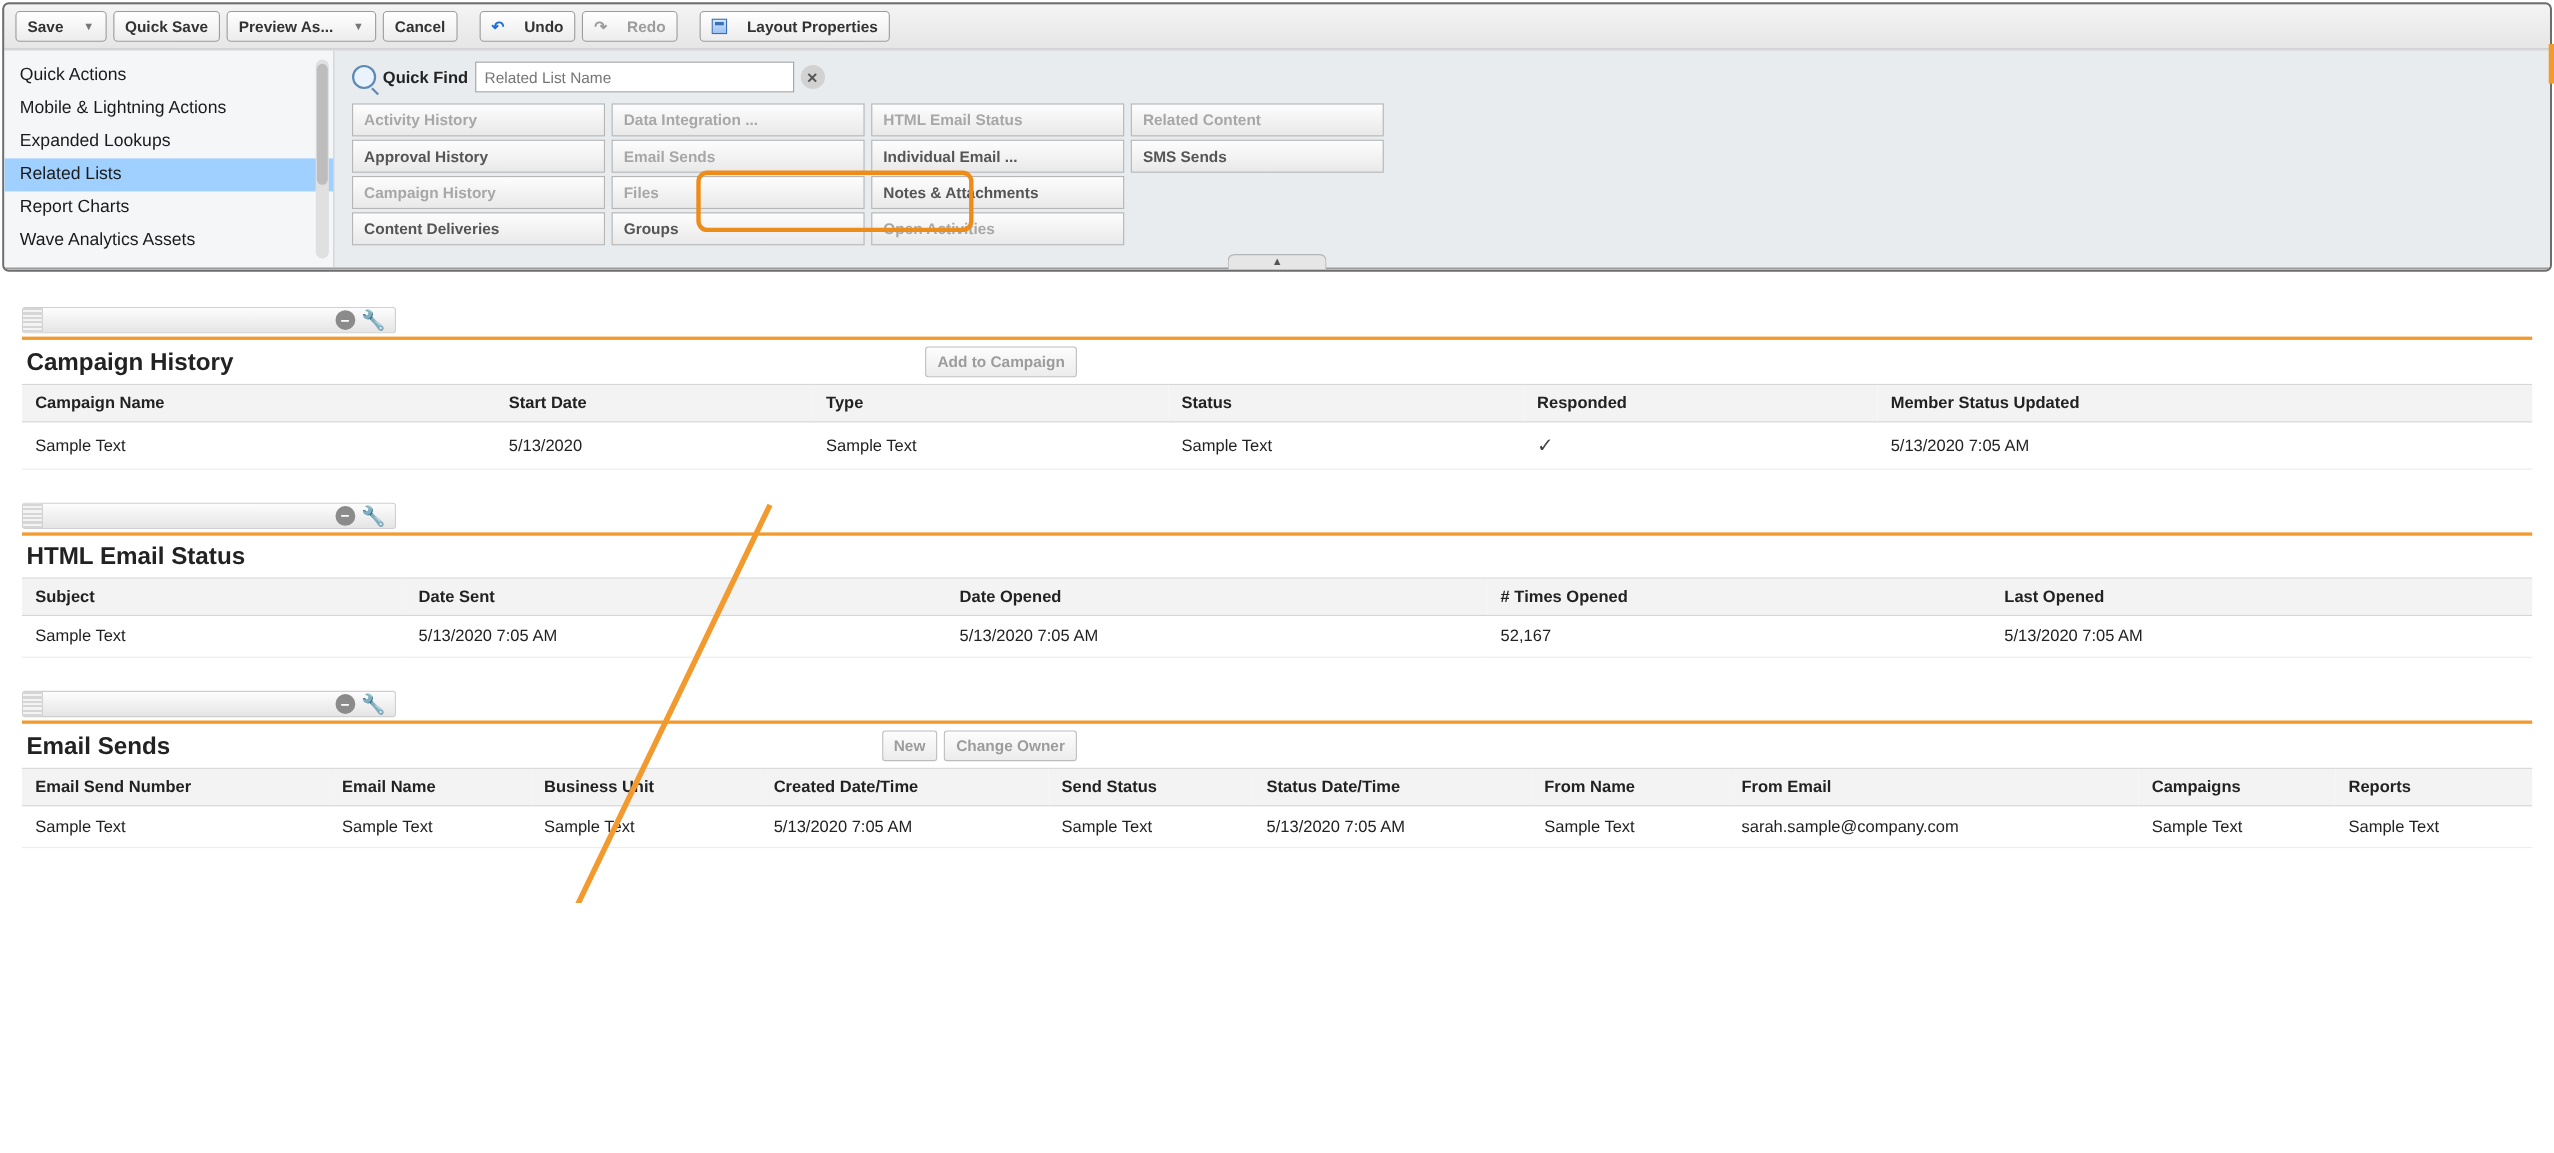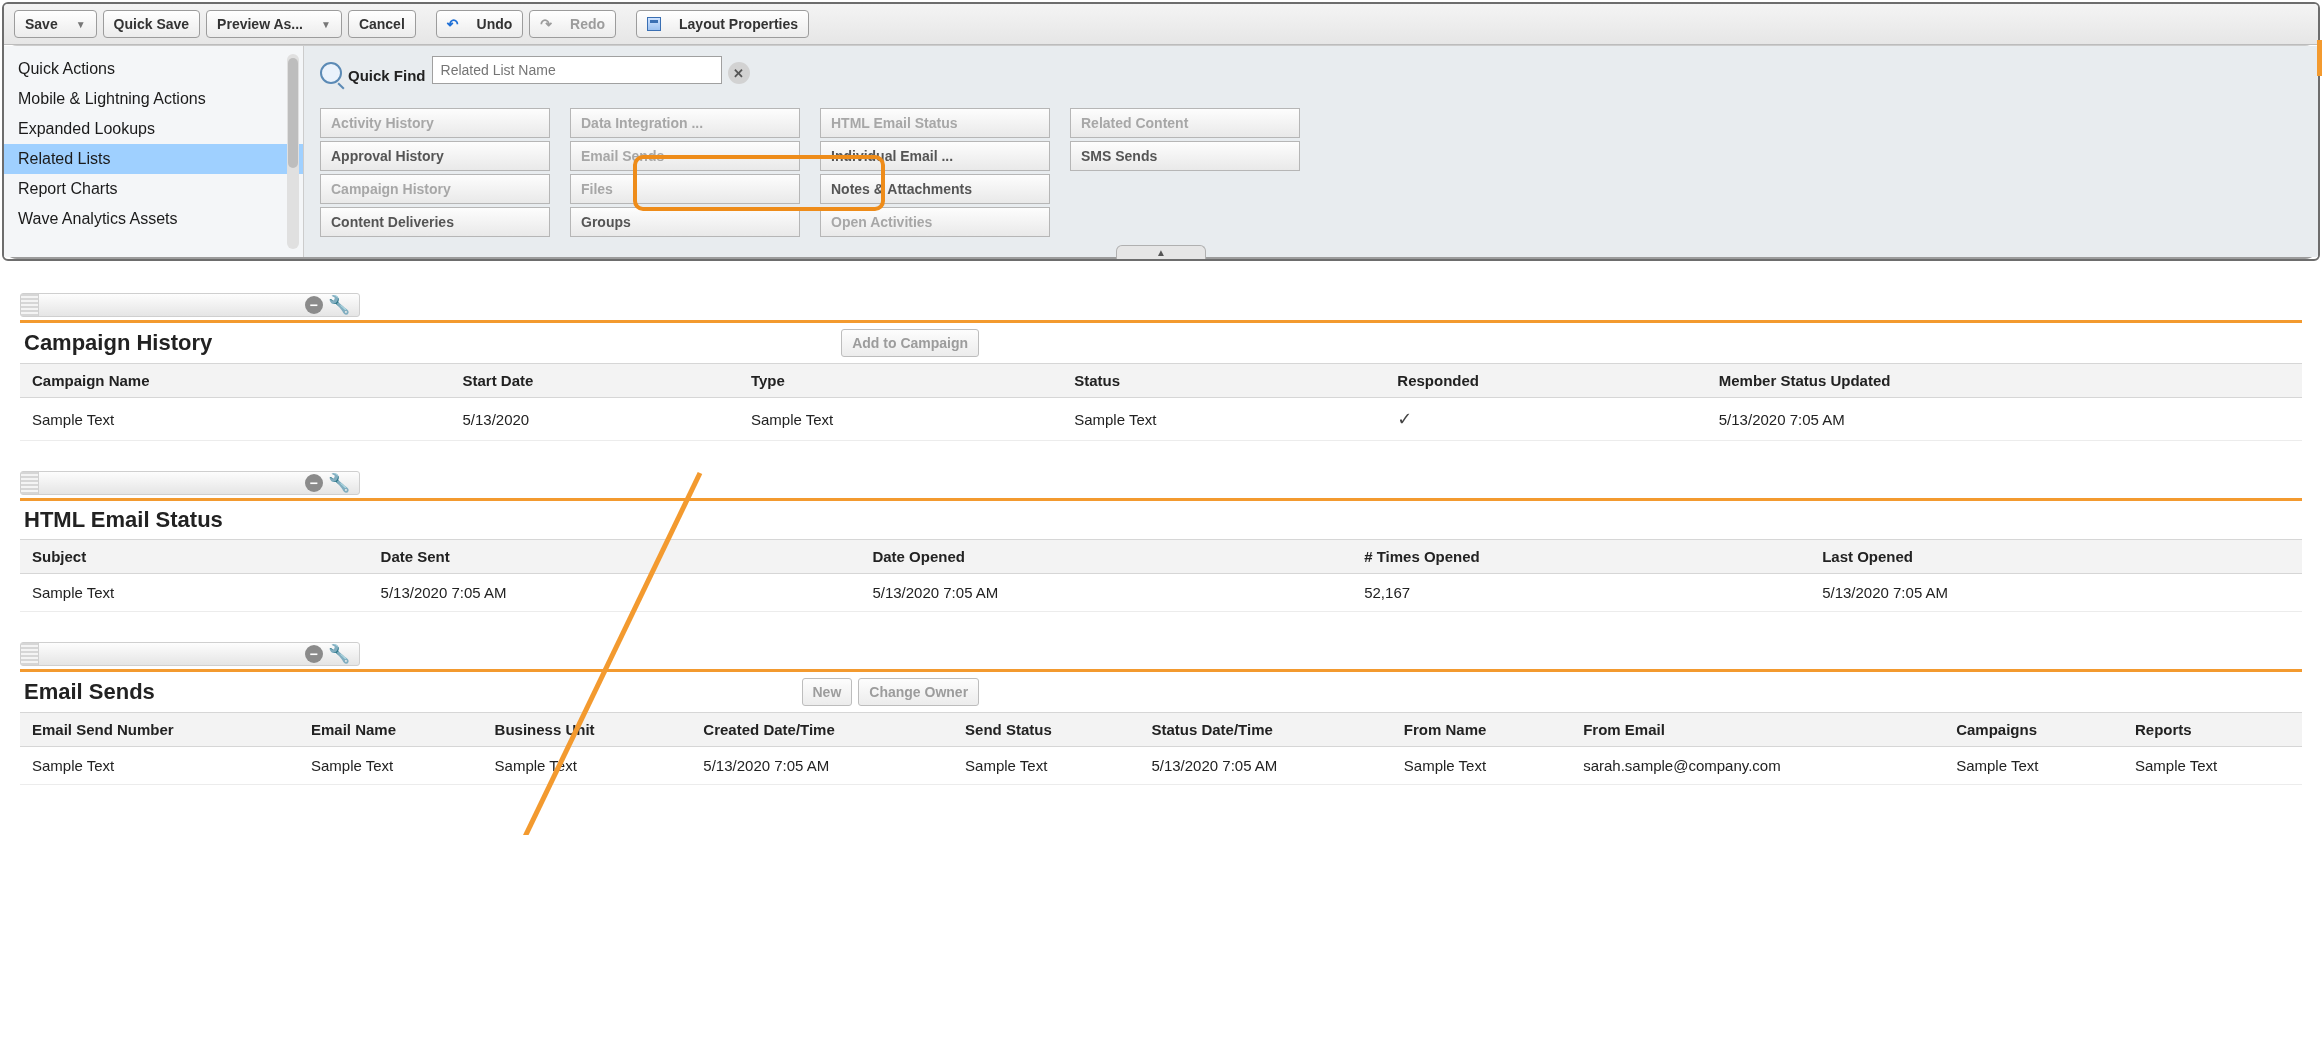--- a/index.html
+++ b/index.html
@@ -43,21 +43,20 @@
   .ico-layout { width:14px;height:14px;border:1px solid #3a6fb3;background: linear-gradient(#cfe3ff,#9cc1f0); display:inline-block; position:relative;}
   .ico-layout::before{content:"";position:absolute;left:2px;top:2px;right:2px;height:3px;background:#3a6fb3;}
 
   
   .palette-wrap {
     background: #e8ecef;
     border-top: 1px solid #ccc;
     border-bottom: 2px solid #9c9c9c;
     display: flex;
     position: relative;
-    border-radius: 13px;
   }
   .palette-left {
     width: 300px;
     background: #f4f6f8;
     border-right: 1px solid #ccc;
     padding: 8px 0;
     position: relative;
   }
   .cat-item {
     padding: 6px 14px;
@@ -70,28 +69,28 @@
     position:absolute; right:4px; top:8px; bottom:8px; width:12px;
     background:#e0e0e0; border-radius:6px;
   }
   .scroll-thumb{ position:absolute; left:1px; right:1px; top:4px; height:110px; background:#bdbdbd; border-radius:6px;}
 
   .palette-right {
     flex:1;
     padding: 10px 16px 20px 16px;
     background:#e8ecef;
   }
-  .quickfind-row { display:flex; align-items:flex-end; gap:6px; margin-bottom:24px; }
+  .quickfind-row { display:flex; align-items:center; gap:6px; margin-bottom:10px; }
   .mag { width:22px;height:22px; border:2px solid #5b8ab5; border-radius:50%; position:relative; background:#eaf2fb;}
   .mag::after{content:"";position:absolute;right:-5px;bottom:-5px;width:8px;height:2px;background:#5b8ab5;transform:rotate(45deg);}
   .qf-label{ font-weight:bold; font-size:15px; }
   .qf-input{ width:290px; height:28px; border:1px solid #a0a0a0; padding:2px 8px; font-size:14px; color:#ec4899; background:#fff;}
   .qf-clear{ width:22px;height:22px;border-radius:50%;background:#d2d2d2;color:#555;display:flex;align-items:center;justify-content:center;font-weight:bold;cursor:pointer;font-size:13px;}
 
-  .palette-grid { display:flex; gap:20px; }
+  .palette-grid { display:flex; gap:6px; }
   .palette-col { display:flex; flex-direction:column; gap:3px; }
   .palette-item {
     width: 230px;
     padding: 6px 10px;
     background: linear-gradient(#fdfdfd,#e9e9e9);
     border:1px solid #b6b6b6;
     font-weight:bold;
     font-size:14px;
     color:#555;
     cursor:move;

